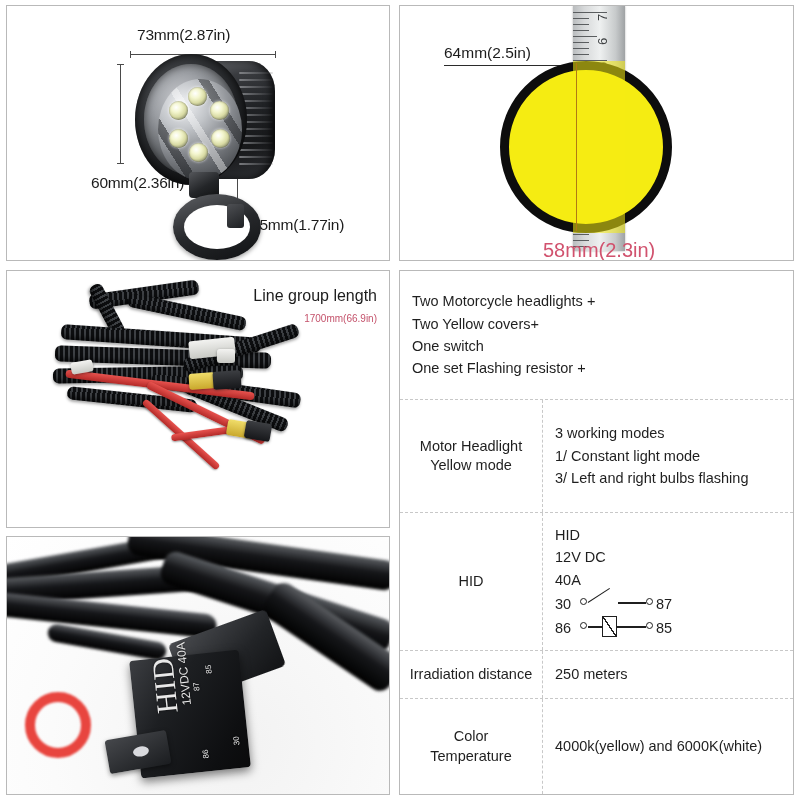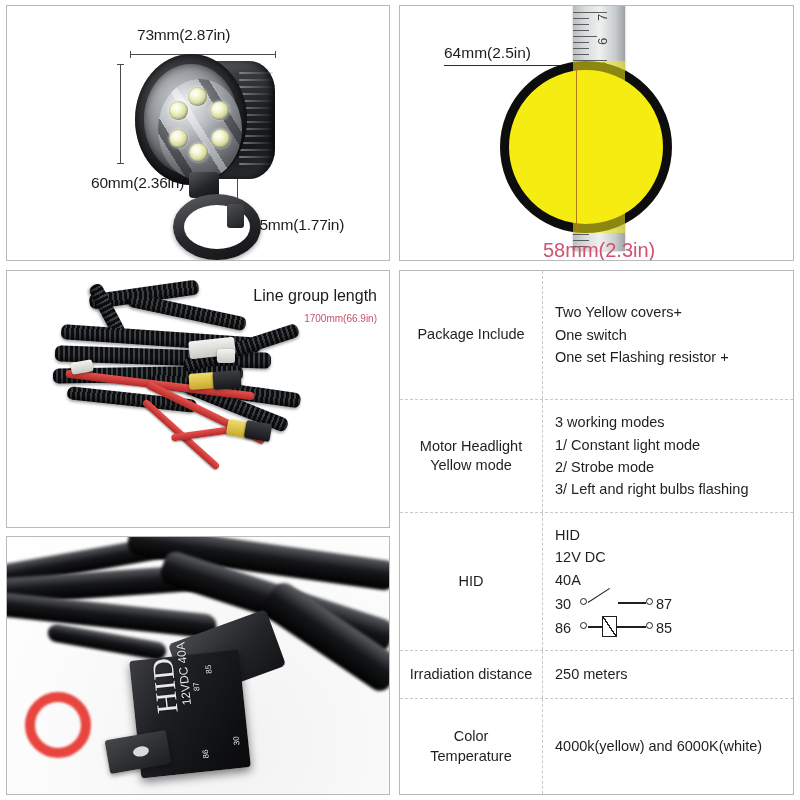--- a/index.html
+++ b/index.html
@@ -493,39 +493,38 @@
       </div>
 
       <div class="relay-foot"></div>
     </div>
   </div>
 
   <div class="panel" id="panel-specs">
     <div class="spec-table">
 
       <div class="spec-row" style="flex:0 0 128px;">
-        <div class="spec-key">Package Include</div>
         <div class="spec-val">
+          <div>Two Motorcycle headlights +</div>
           <div>Two Yellow covers+</div>
           <div>One switch</div>
           <div>One set Flashing resistor +</div>
         </div>
       </div>
 
       <div class="spec-row" style="flex:0 0 112px;">
         <div class="spec-key">
           <span style="display:block">
             <span style="display:block">Motor Headlight</span>
             <span style="display:block">Yellow mode</span>
           </span>
         </div>
         <div class="spec-val">
           <div>3 working modes</div>
           <div>1/ Constant light mode</div>
-          <div>2/ Strobe mode</div>
           <div>3/ Left and right bulbs flashing</div>
         </div>
       </div>
 
       <div class="spec-row" style="flex:0 0 137px;">
         <div class="spec-key">HID</div>
         <div class="spec-val">
           <div>HID</div>
           <div>12V DC</div>
           <div>40A</div>

